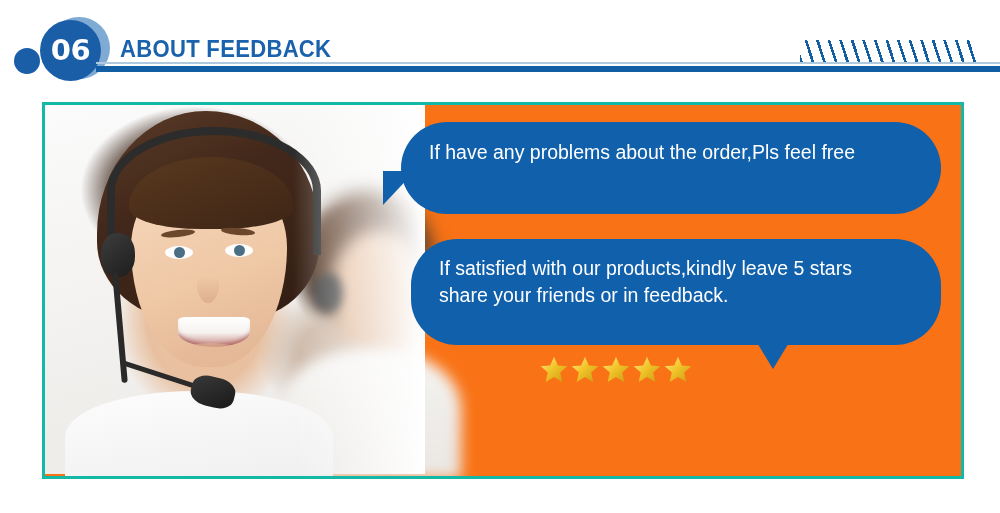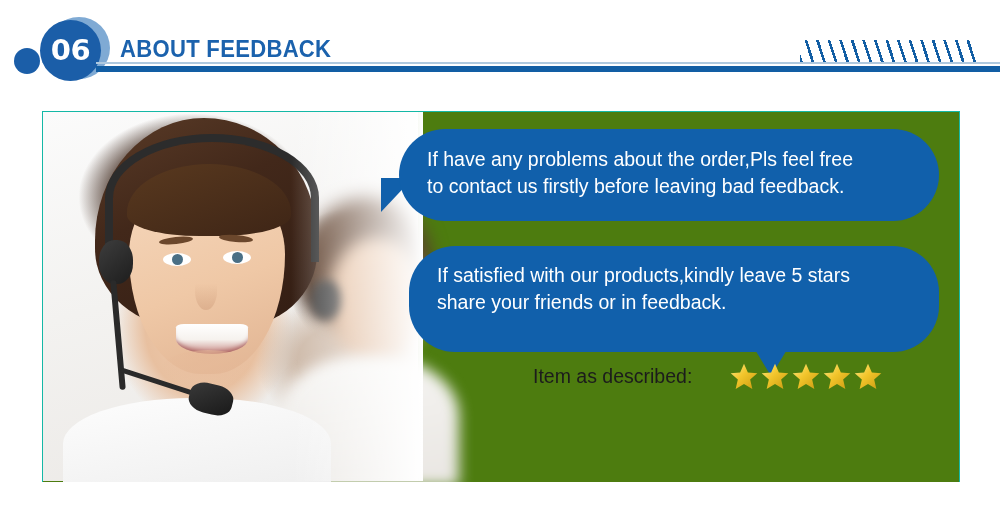--- a/index.html
+++ b/index.html
@@ -83,24 +83,24 @@
     width: 176px; height: 22px;
     background: repeating-linear-gradient(
         72deg,
         #125EA4 0px, #125EA4 2.6px,
         rgba(255,255,255,0) 2.6px, rgba(255,255,255,0) 11px);
   }
 
   
   #content-box {
     position: absolute;
-    left: 42px; top: 111px;
+    left: 42px; top: 102px;
     width: 916px; height: 371px;
-    border: 1px solid #14b8a6;
-    background: #4d7c0f;
+    border: 3px solid #14b8a6;
+    background: #f97316;
     overflow: hidden;
   }
 
   
   #agent-photo {
     position: absolute;
     left: 0; top: 0;
     width: 375px; height: 369px;
     background:
       radial-gradient(ellipse 120px 95px at 300px 250px, #cdb9a8 0%, #cdb9a8 38%, rgba(205,185,168,0) 72%),
@@ -286,33 +286,31 @@
     <div class="photo-shape" id="earcup"></div>
     <div class="photo-shape" id="boom"></div>
     <div class="photo-shape" id="boom2"></div>
     <div class="photo-shape" id="mic"></div>
     <div class="photo-shape" id="photo-fade"></div>
   </div>
 
   <div id="bubble-1-tail"></div>
   <div class="bubble" id="bubble-1">
     <p>If have any problems about the order,Pls feel free</p>
-    <p>to contact us firstly before leaving bad feedback.</p>
   </div>
 
   <div id="bubble-2-tail"></div>
   <div class="bubble" id="bubble-2">
     <p>If satisfied with our products,kindly leave 5 stars</p>
     <p>share your friends or in feedback.</p>
   </div>
 
   <div id="ratings">
 
     <div class="rating-row">
-      <div class="rating-label">Item as described:</div>
       <div class="stars">
         <svg class="star" viewBox="0 0 24 24">
             <defs>
               <linearGradient id="g1" x1="0" y1="0" x2="1" y2="1">
                 <stop offset="0%" stop-color="#FCE98A"></stop>
                 <stop offset="45%" stop-color="#F2C52B"></stop>
                 <stop offset="100%" stop-color="#C99A10"></stop>
               </linearGradient>
             </defs>
             <polygon points="12,1.4 15.2,8.6 23,9.3 17.1,14.5 18.9,22.3 12,18.2 5.1,22.3 6.9,14.5 1,9.3 8.8,8.6" fill="url(#g1)"></polygon>

